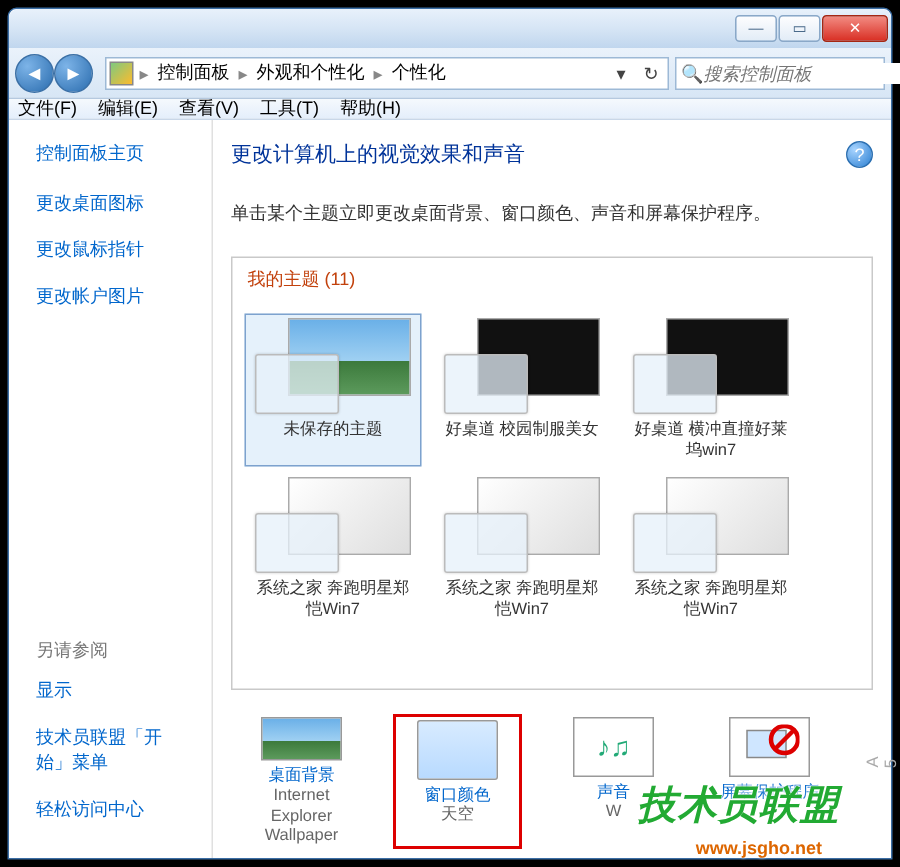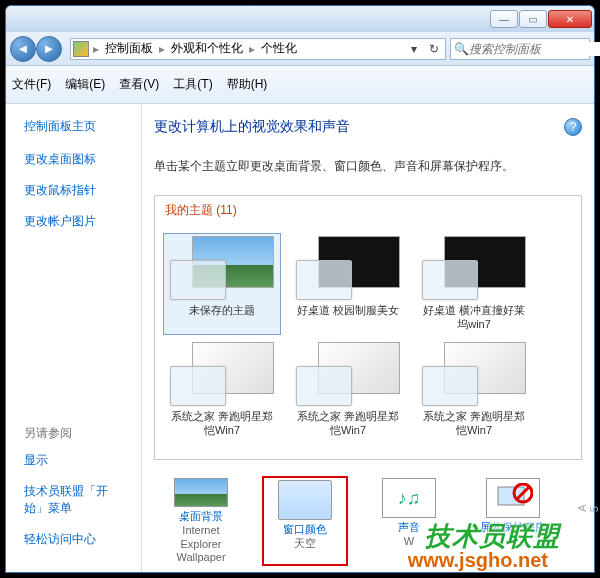--- a/index.html
+++ b/index.html
@@ -101,21 +101,21 @@
 }
 .search-ic { width: 14px; display:flex; align-items:center; justify-content:center; color:#888; }
 .search-input {
   border: none; outline: none;
   font-size: 12px;
   color: #999;
   font-style: italic;
   flex: 1;
 }
 .menubar {
-  height: 38px;
+  height: 14px;
   background: linear-gradient(to bottom,#f5f9fd,#e4eefb);
   border-bottom: 1px solid #c9d7e8;
   display: flex;
   align-items: center;
   padding: 0 6px;
   gap: 14px;
 }
 .menubar span { cursor: default; }
 .body {
   flex: 1;
@@ -244,21 +244,21 @@
   position: absolute; right: 40px; bottom: 18px;
   font-size: 26px; font-weight: 700;
   font-style: italic;
   color: #22aa33;
   text-shadow: 0 0 2px #fff, 0 0 4px #fff;
   letter-spacing: 1px;
   text-align: right;
 }
 .wm2 {
   position: absolute; right: 52px; bottom: 0;
-  font-size: 20px; font-weight: 700;
+  font-size: 12px; font-weight: 700;
   color: #d60;
   text-shadow: 0 0 2px #fff;
 }
 .wmside {
   position: absolute; right: 0; bottom: 60px;
   font-size: 11px; color: #aaa;
   writing-mode: sideways-lr;
 }
 </style>
 </head>

